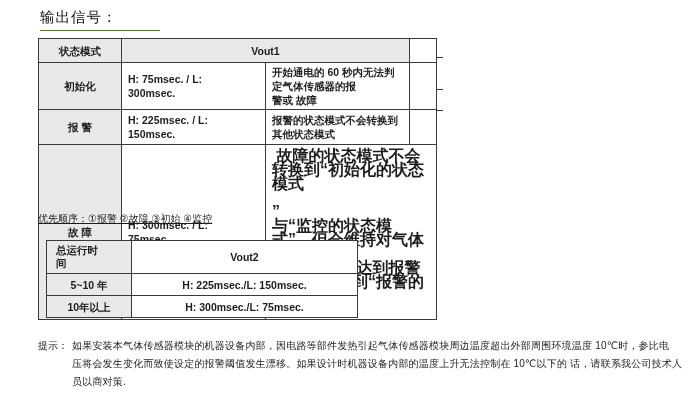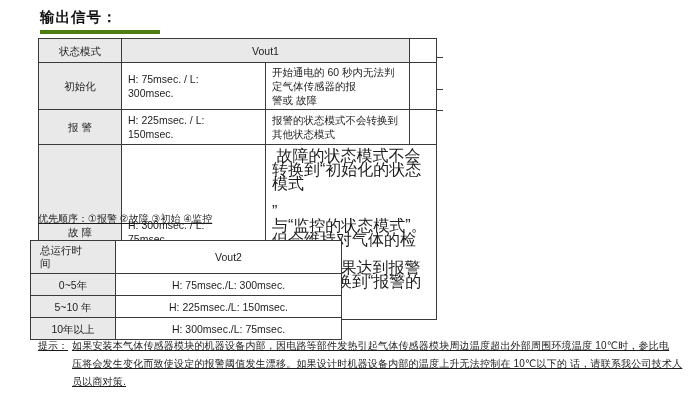--- a/index.html
+++ b/index.html
@@ -3,44 +3,44 @@
 <meta charset="utf-8">
 <style>
   html,body{margin:0;padding:0;}
   body{
     width:692px;height:410px;position:relative;background:#ffffff;
     font-family:"Liberation Sans","DejaVu Sans",sans-serif;
     color:#1c1c1c;overflow:hidden;
   }
   .page-title{
     position:absolute;left:40px;top:8px;
-    font-size:14.5px;font-weight:bold;color:#111;
-    border-bottom:4px solid #4d7c0f;padding:0 42px 3px 0;
+    font-size:14.5px;font-weight:normal;color:#111;
+    border-bottom:1px solid #4d7c0f;padding:0 42px 3px 0;
     letter-spacing:1px;
   }
-  table{border-collapse:collapse;table-layout:fixed;position:absolute;background:#fff;}
+  table{border-collapse:collapse;table-layout:fixed;position:absolute;background:#fff;font-weight:bold;}
   td{
     border:1px solid #3a3a3a;font-size:10.5px;color:#1d1d1d;
     padding:2px 6px;vertical-align:middle;line-height:14px;
     overflow:hidden;
   }
   .grey{background:#e9e9e9;}
   .center{text-align:center;}
   .pre{white-space:pre-wrap;}
   #table1{left:38px;top:38px;width:399px;}
   #table1 .c1{width:70px;}
   #table1 .c2{width:109px;margin-top:6px;}
   #table1 .c3{width:206px;margin-top:32px;}
   #table1 .c4{width:14px;}
-  #table2{left:30px;top:240px;width:282px;}
+  #table2{left:46px;top:240px;width:282px;}
   #table2 .c1{width:69px;}
   #table2 .c2{width:213px;}
   .fault-desc{line-height:14px;vertical-align:top;padding-top:4px;font-size:16px;}
   .priority{position:absolute;left:38px;top:212px;font-size:10px;color:#1d1d1d;text-decoration:underline;}
-  .note{position:absolute;left:38px;top:337px;width:640px;display:flex;font-size:10px;text-decoration:underline;}
+  .note{position:absolute;left:38px;top:337px;width:640px;display:flex;font-size:10px;}
   .note-label{flex:0 0 34px;white-space:nowrap;line-height:17.5px;}
   .note-text{white-space:pre;line-height:18px;letter-spacing:0.2px;}
   
   .stub{position:absolute;height:1px;width:6px;background:#3a3a3a;}
 </style>
 </head>
 <body>
 
 <div class="page-title">输出信号：</div>
 
@@ -86,24 +86,20 @@
 <div class="priority">优先顺序：①报警 ②故障 ③初始 ④监控</div>
 
 <table id="table2">
   <tbody>
       <tr>
     <td class="c1 grey pre" style="height:28px;padding-left:9px;line-height:13px;">总运行时
 间</td>
     <td class="c2 center">Vout2</td>
   </tr>
   <tr>
-    <td class="c1 grey center" style="height:17px;">0~5年</td>
-    <td class="c2 center">H: 75msec./L: 300msec.</td>
-  </tr>
-  <tr>
     <td class="c1 grey center" style="height:17px;">5~10 年</td>
     <td class="c2 center">H: 225msec./L: 150msec.</td>
   </tr>
   <tr>
     <td class="c1 grey center" style="height:17px;">10年以上</td>
     <td class="c2 center">H: 300msec./L: 75msec.</td>
   </tr>
 </tbody>
   </table>
 

